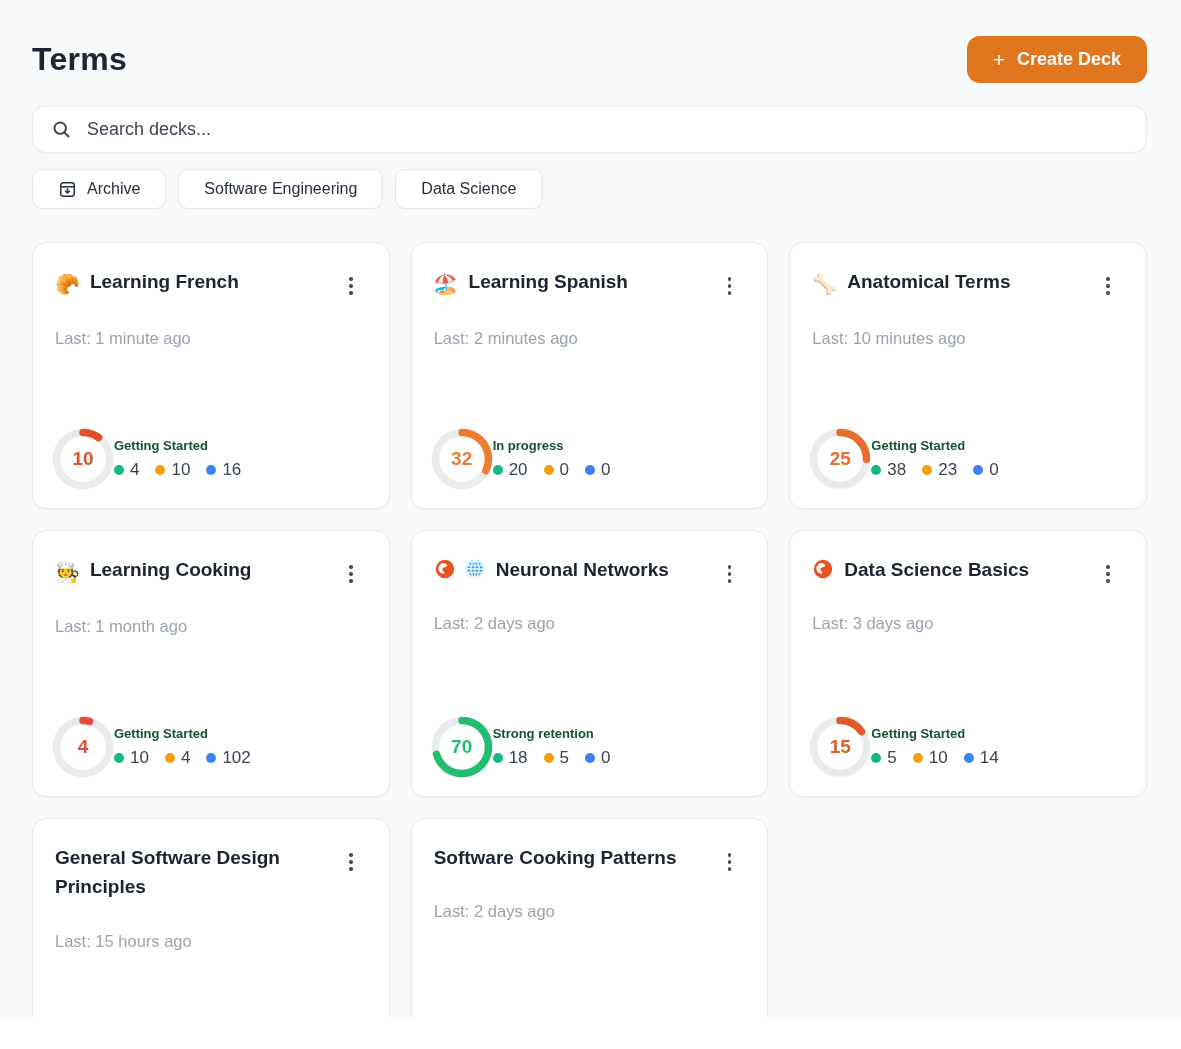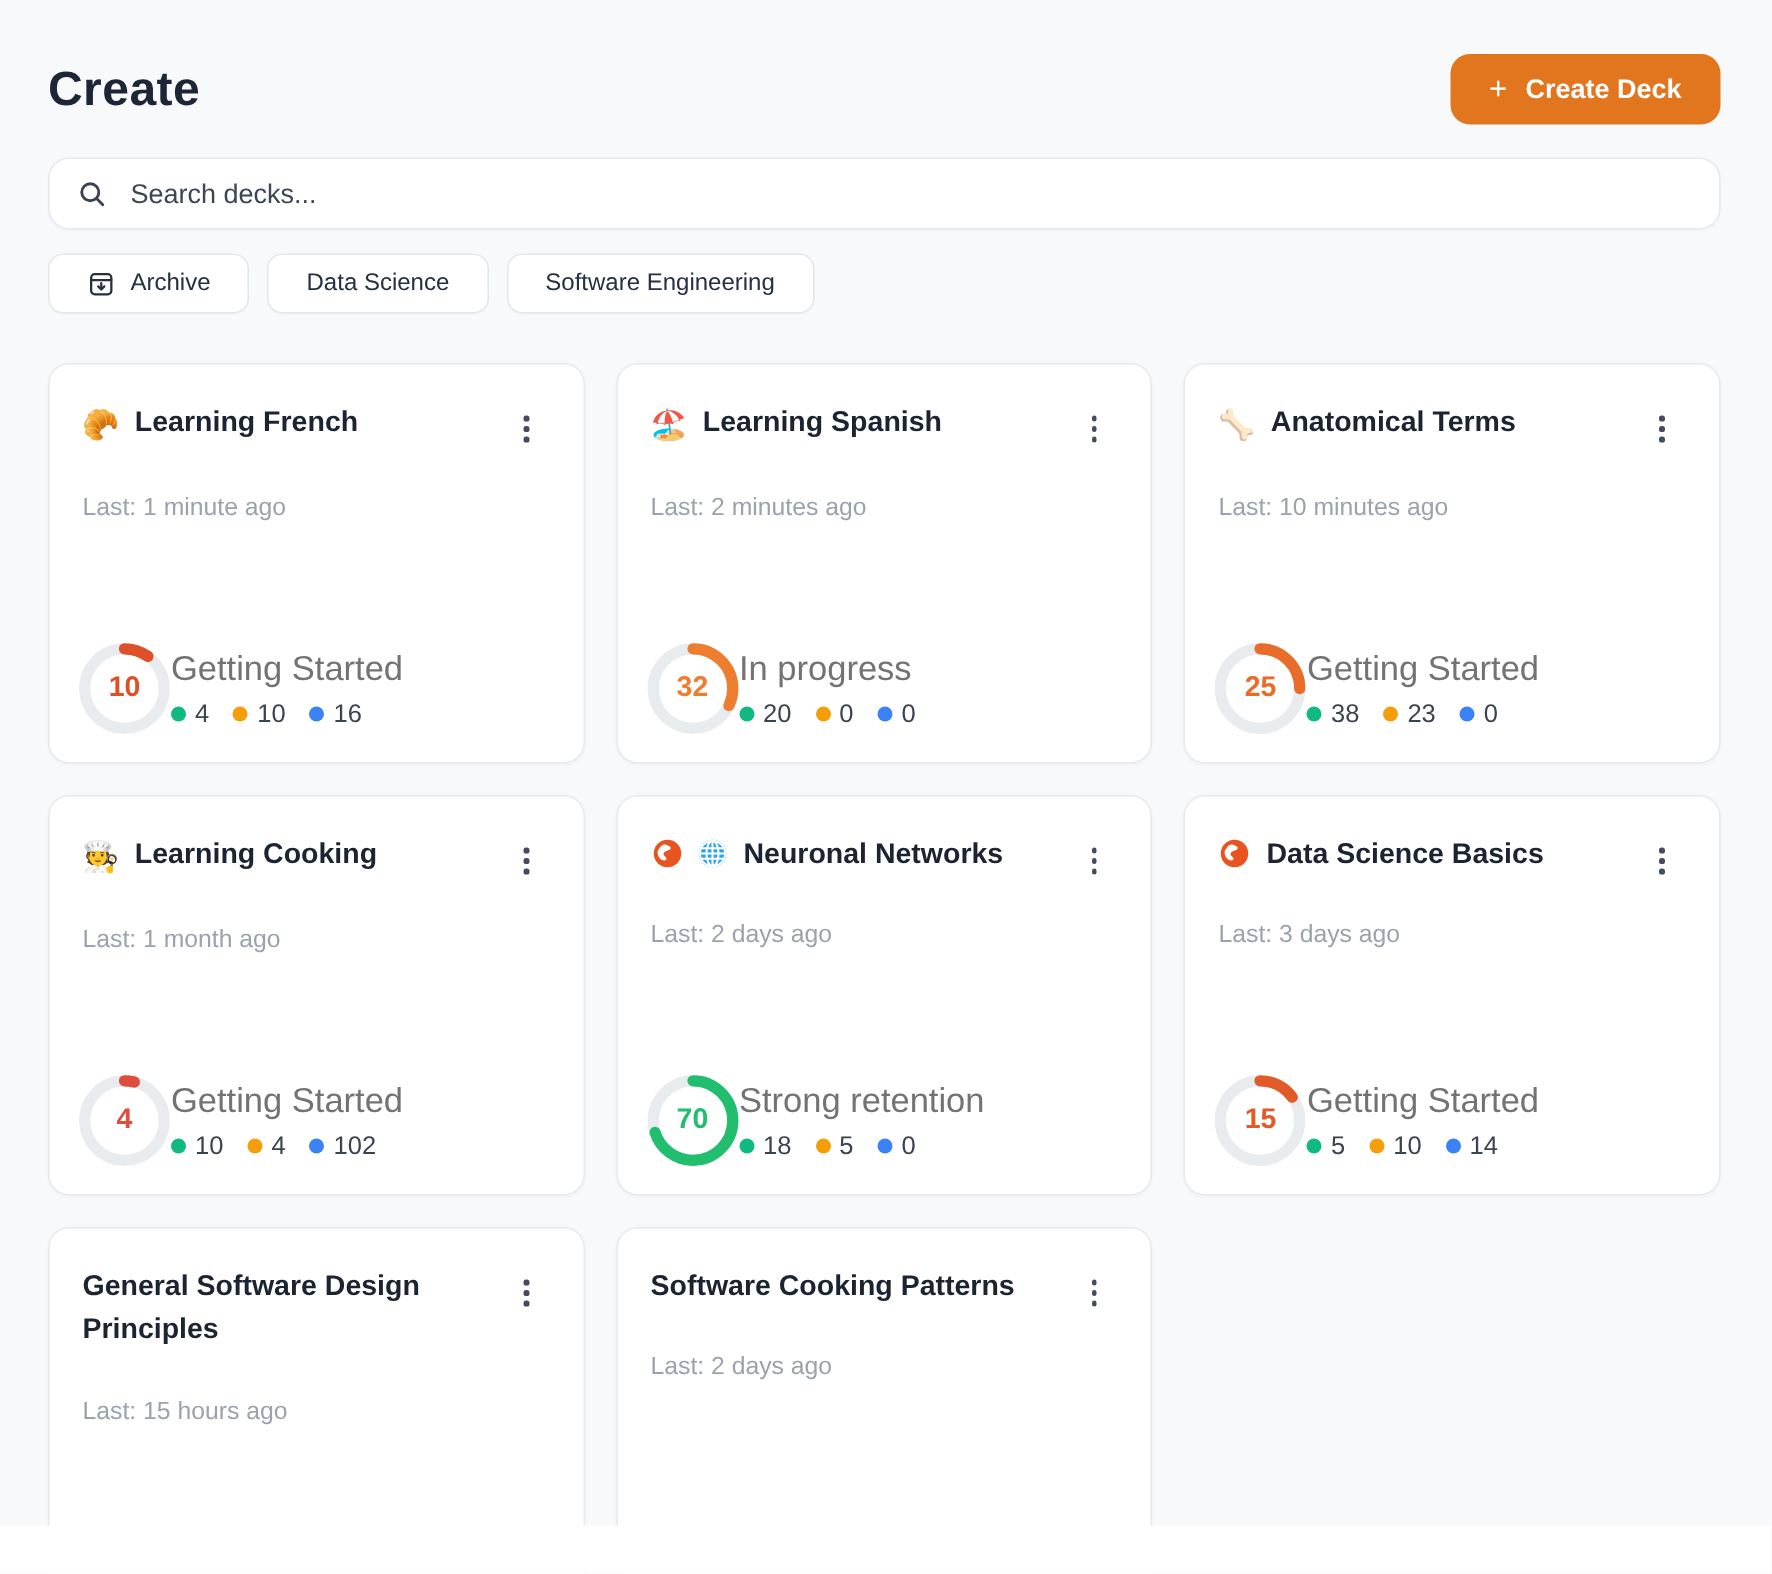--- a/index.html
+++ b/index.html
@@ -65,34 +65,34 @@
   .deck-last { margin-top:30px; font-size:16.5px; color:#9aa3ad; }
 
   
   .progress-row { position:absolute; left:19px; bottom:18px; display:flex; align-items:center; }
   .ring-wrap { position:relative; width:62px; height:62px; }
   .ring-wrap svg { display:block; }
   .ring-value {
     position:absolute; inset:0; display:flex; align-items:center; justify-content:center;
     font-size:19px; font-weight:700;
   }
-  .status-label { font-size:23px; font-weight:400; color:#737373; }
+  .status-label { font-size:13px; font-weight:700; color:#14532d; }
   .stats { margin-top:7px; display:flex; gap:16px; align-items:center; }
   .stat { display:flex; align-items:center; gap:6px; font-size:17px; color:#3a4350; }
   .stat .dot { width:10px; height:10px; border-radius:50%; }
 
   .bottom-mask { position:absolute; left:0; right:0; bottom:0; height:32px; background:#fff; }
 </style>
 </head>
 <body>
 
 <div class="page">
 
   <div class="header-row">
-    <h1 class="page-title">Create</h1>
+    <h1 class="page-title">Terms</h1>
     <button class="create-btn">
       <span class="plus">+</span>
       <span>Create Deck</span>
     </button>
   </div>
 
   <div class="search-bar">
     <span style="display:flex;">
       <svg width="21" height="21" viewBox="0 0 24 24" fill="none" stroke="#3a4350" stroke-width="2.2" stroke-linecap="round">
         <circle cx="10.5" cy="10.5" r="6.5"></circle>
@@ -108,24 +108,24 @@
         <svg width="19" height="19" viewBox="0 0 24 24" fill="none" stroke="#253041" stroke-width="1.9" stroke-linecap="round" stroke-linejoin="round">
           <rect x="3.5" y="3.5" width="17" height="17" rx="3"></rect>
           <line x1="3.5" y1="8.5" x2="20.5" y2="8.5"></line>
           <line x1="12" y1="11" x2="12" y2="16.2"></line>
           <polyline points="9.4,13.8 12,16.4 14.6,13.8"></polyline>
         </svg>
       </span>
       <span>Archive</span>
     </div>
     <div class="chip">
+      <span>Software Engineering</span>
+    </div>
+    <div class="chip">
       <span>Data Science</span>
-    </div>
-    <div class="chip">
-      <span>Software Engineering</span>
     </div>
   </div>
 
   <div class="deck-grid" id="deck-grid">
       <div class="deck-card">
     <div class="deck-title-row">
       <span class="deck-icons">
             <span class="deck-emoji">🥐</span>
           </span>
       <span class="deck-title">Learning French</span>

